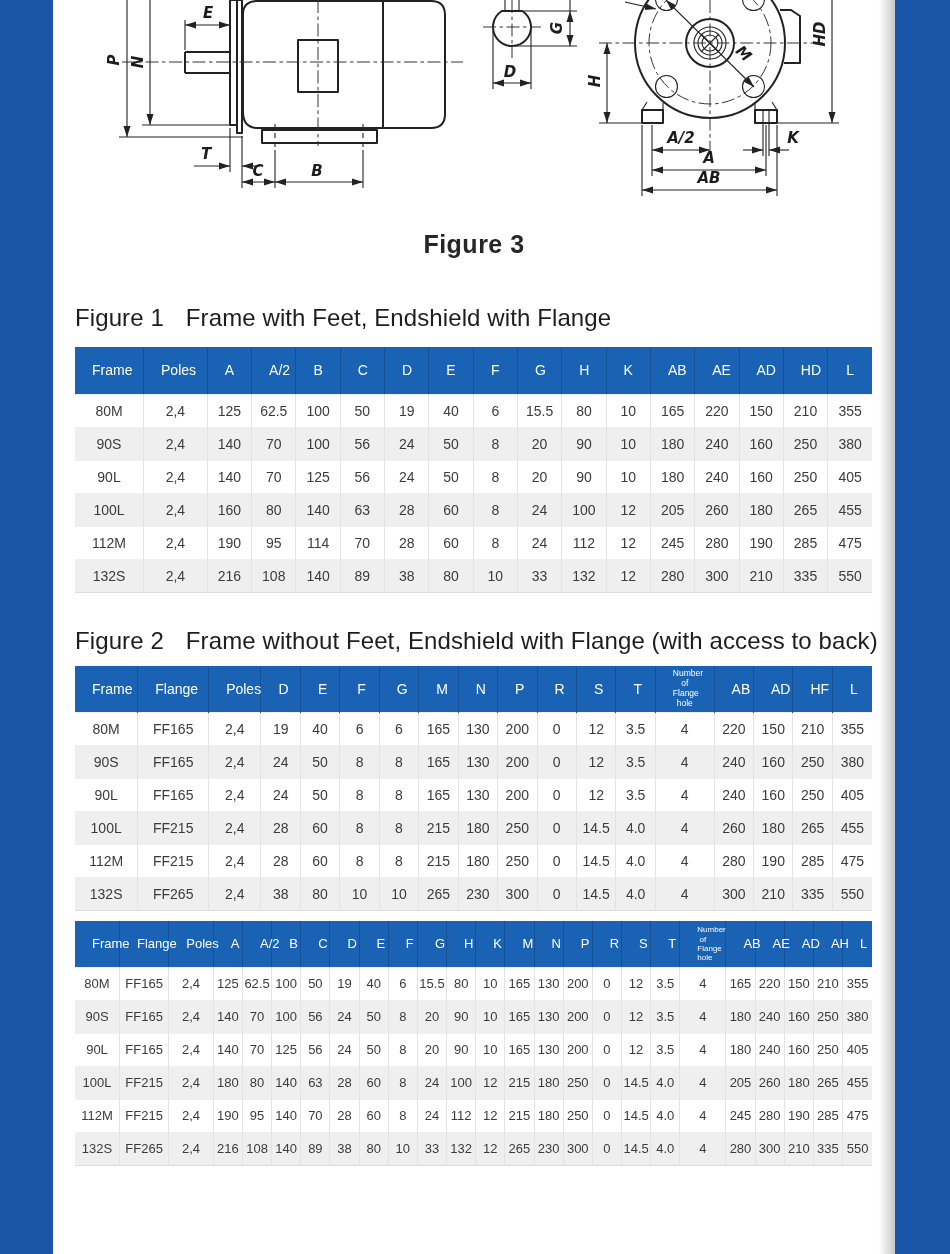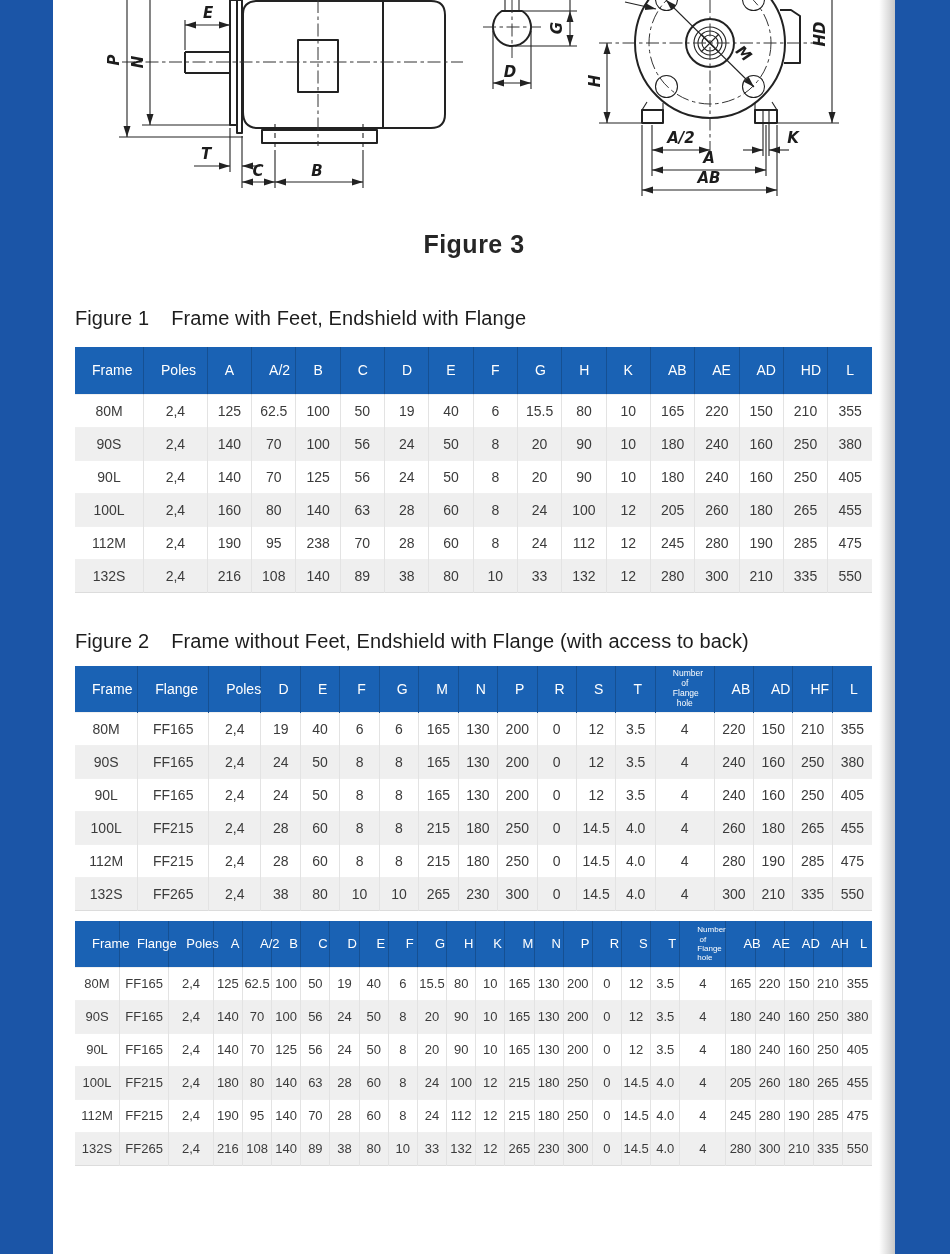--- a/index.html
+++ b/index.html
@@ -34,21 +34,21 @@
   .ol{stroke:#222;stroke-width:2;fill:none;stroke-linejoin:round;}
   .tl{stroke:#222;stroke-width:1.1;fill:none;}
   .cl{stroke:#333;stroke-width:1;fill:none;stroke-dasharray:13 3.5 3.5 3.5;}
   .dsh{stroke:#222;stroke-width:1.1;fill:none;stroke-dasharray:5 4;}
   .caption{
     text-align:center;margin-top:14px;height:34px;line-height:34px;
     font-size:25px;font-weight:bold;color:#262626;letter-spacing:0.5px;
   }
   section{margin-left:22px;width:797px;}
   .sec-title{
-    font-size:20px;color:#1d1d1d;height:26px;line-height:26px;
+    font-size:24px;color:#1d1d1d;height:26px;line-height:26px;
     letter-spacing:0.1px;white-space:nowrap;
   }
   .sec-title .pfx{margin-right:22px;}
   .s1 .sec-title{margin-top:44px;}
   .s2 .sec-title{margin-top:35px;}
   .s3 .sec-title{margin-top:40px;}
   table.dim{
     border-collapse:collapse;table-layout:fixed;width:797px;
     border-bottom:1px solid #dcdcdc;
   }
@@ -346,21 +346,21 @@
             <td>260</td>
             <td>180</td>
             <td>265</td>
             <td>455</td>
           </tr>
           <tr>
             <td>112M</td>
             <td>2,4</td>
             <td>190</td>
             <td>95</td>
-            <td>238</td>
+            <td>114</td>
             <td>70</td>
             <td>28</td>
             <td>60</td>
             <td>8</td>
             <td>24</td>
             <td>112</td>
             <td>12</td>
             <td>245</td>
             <td>280</td>
             <td>190</td>

